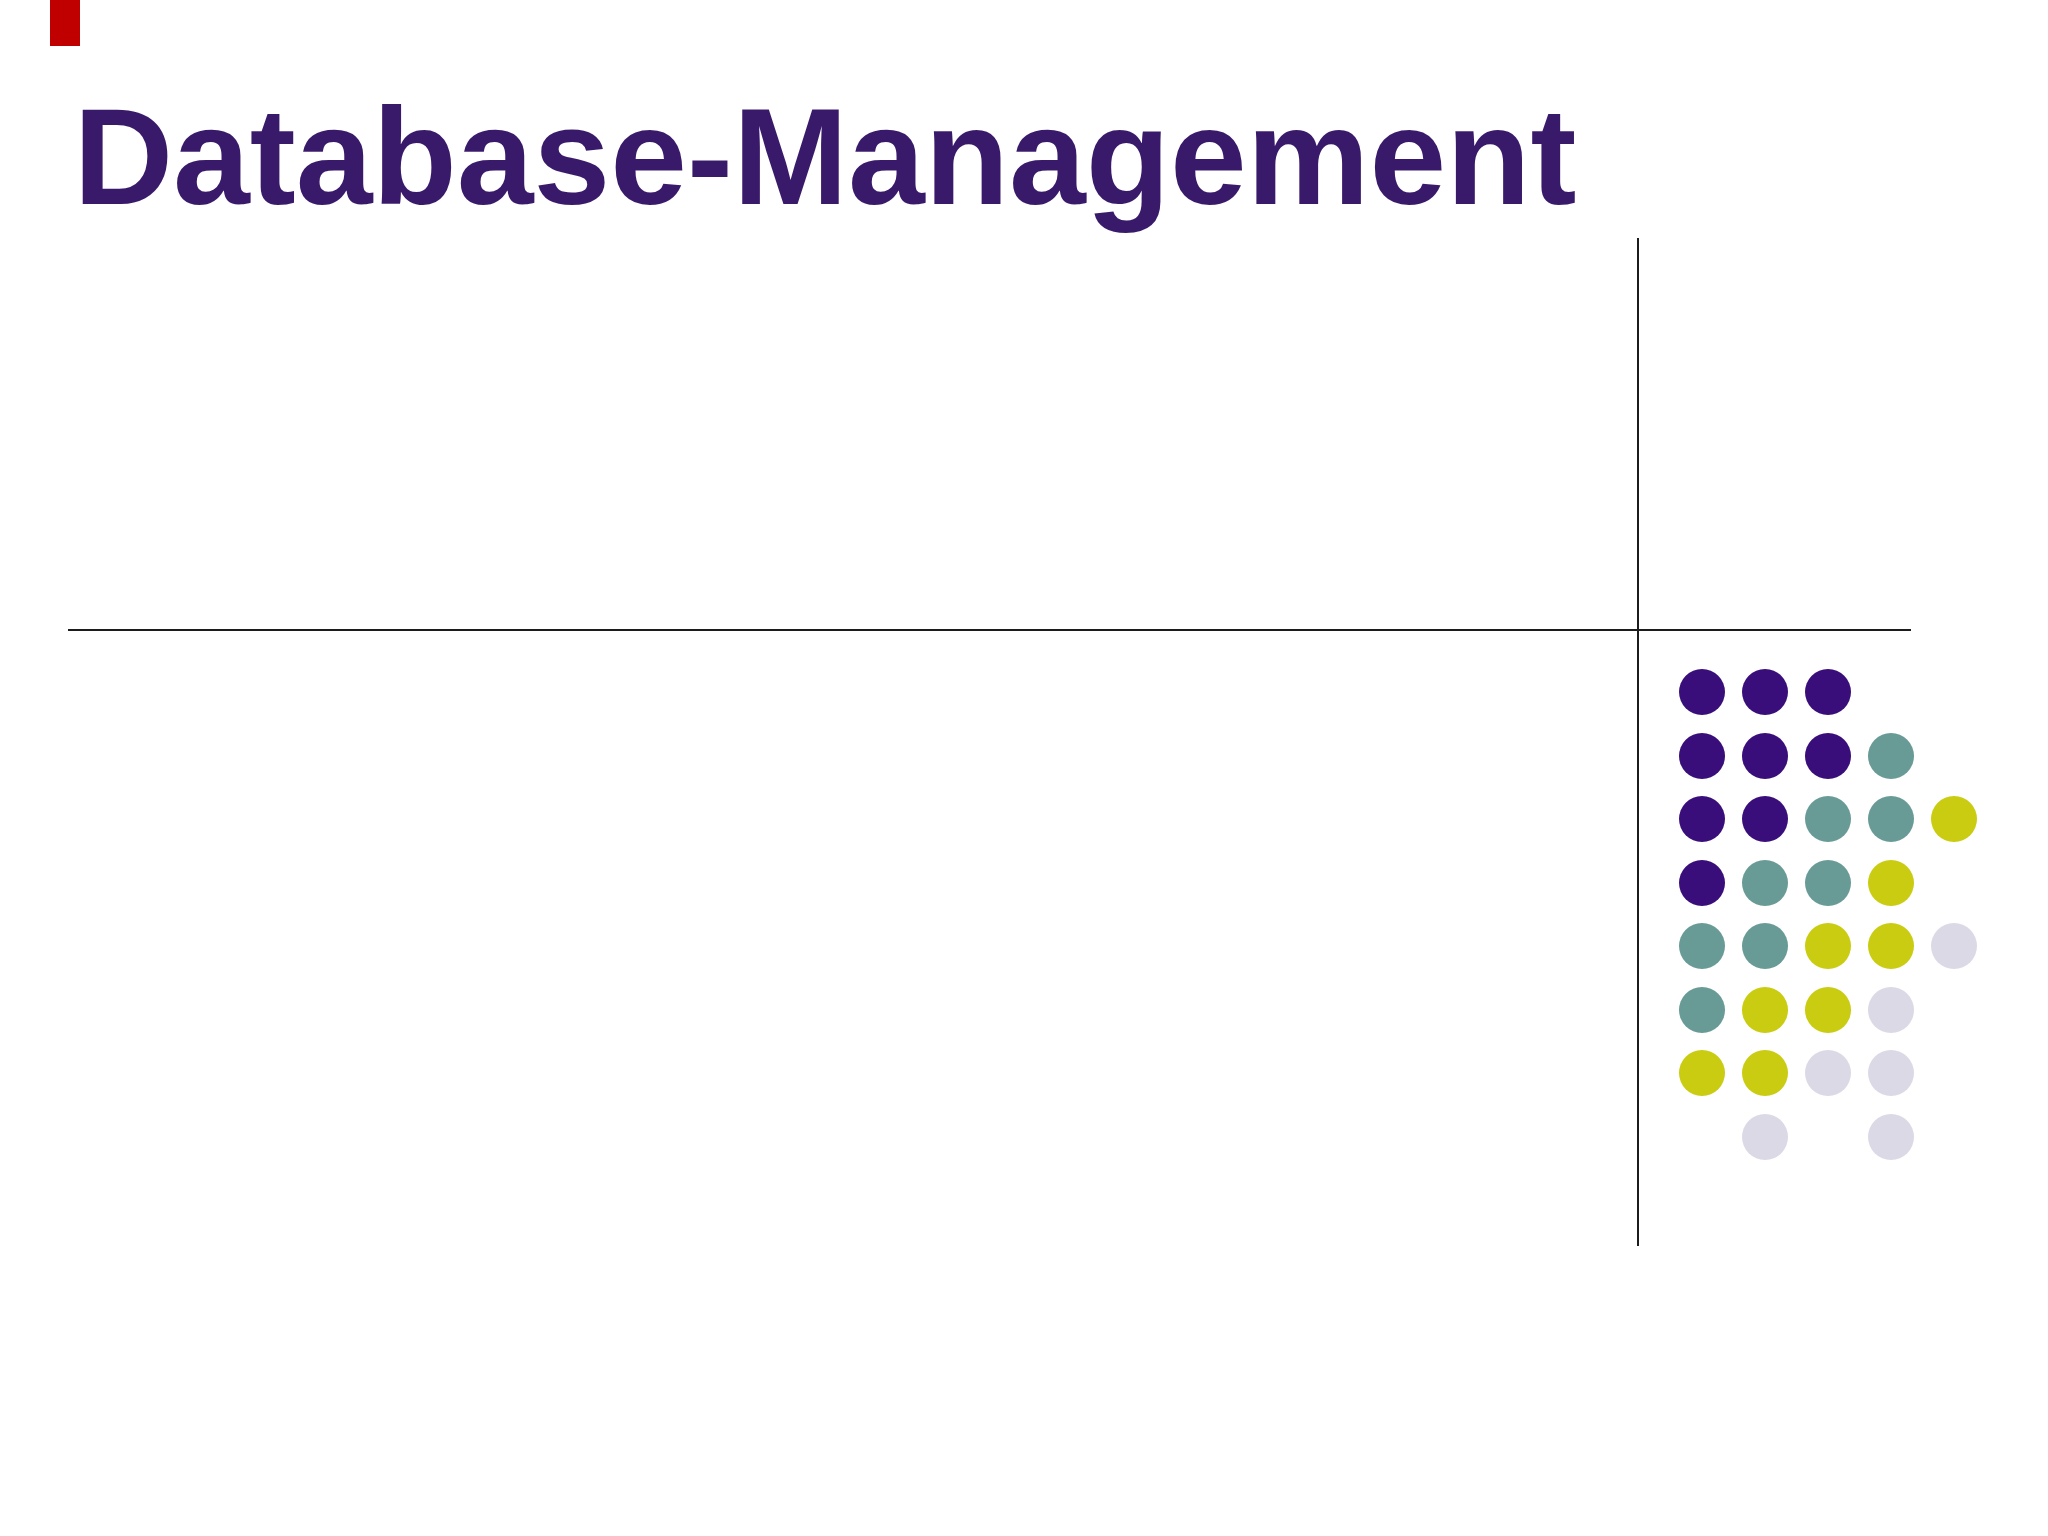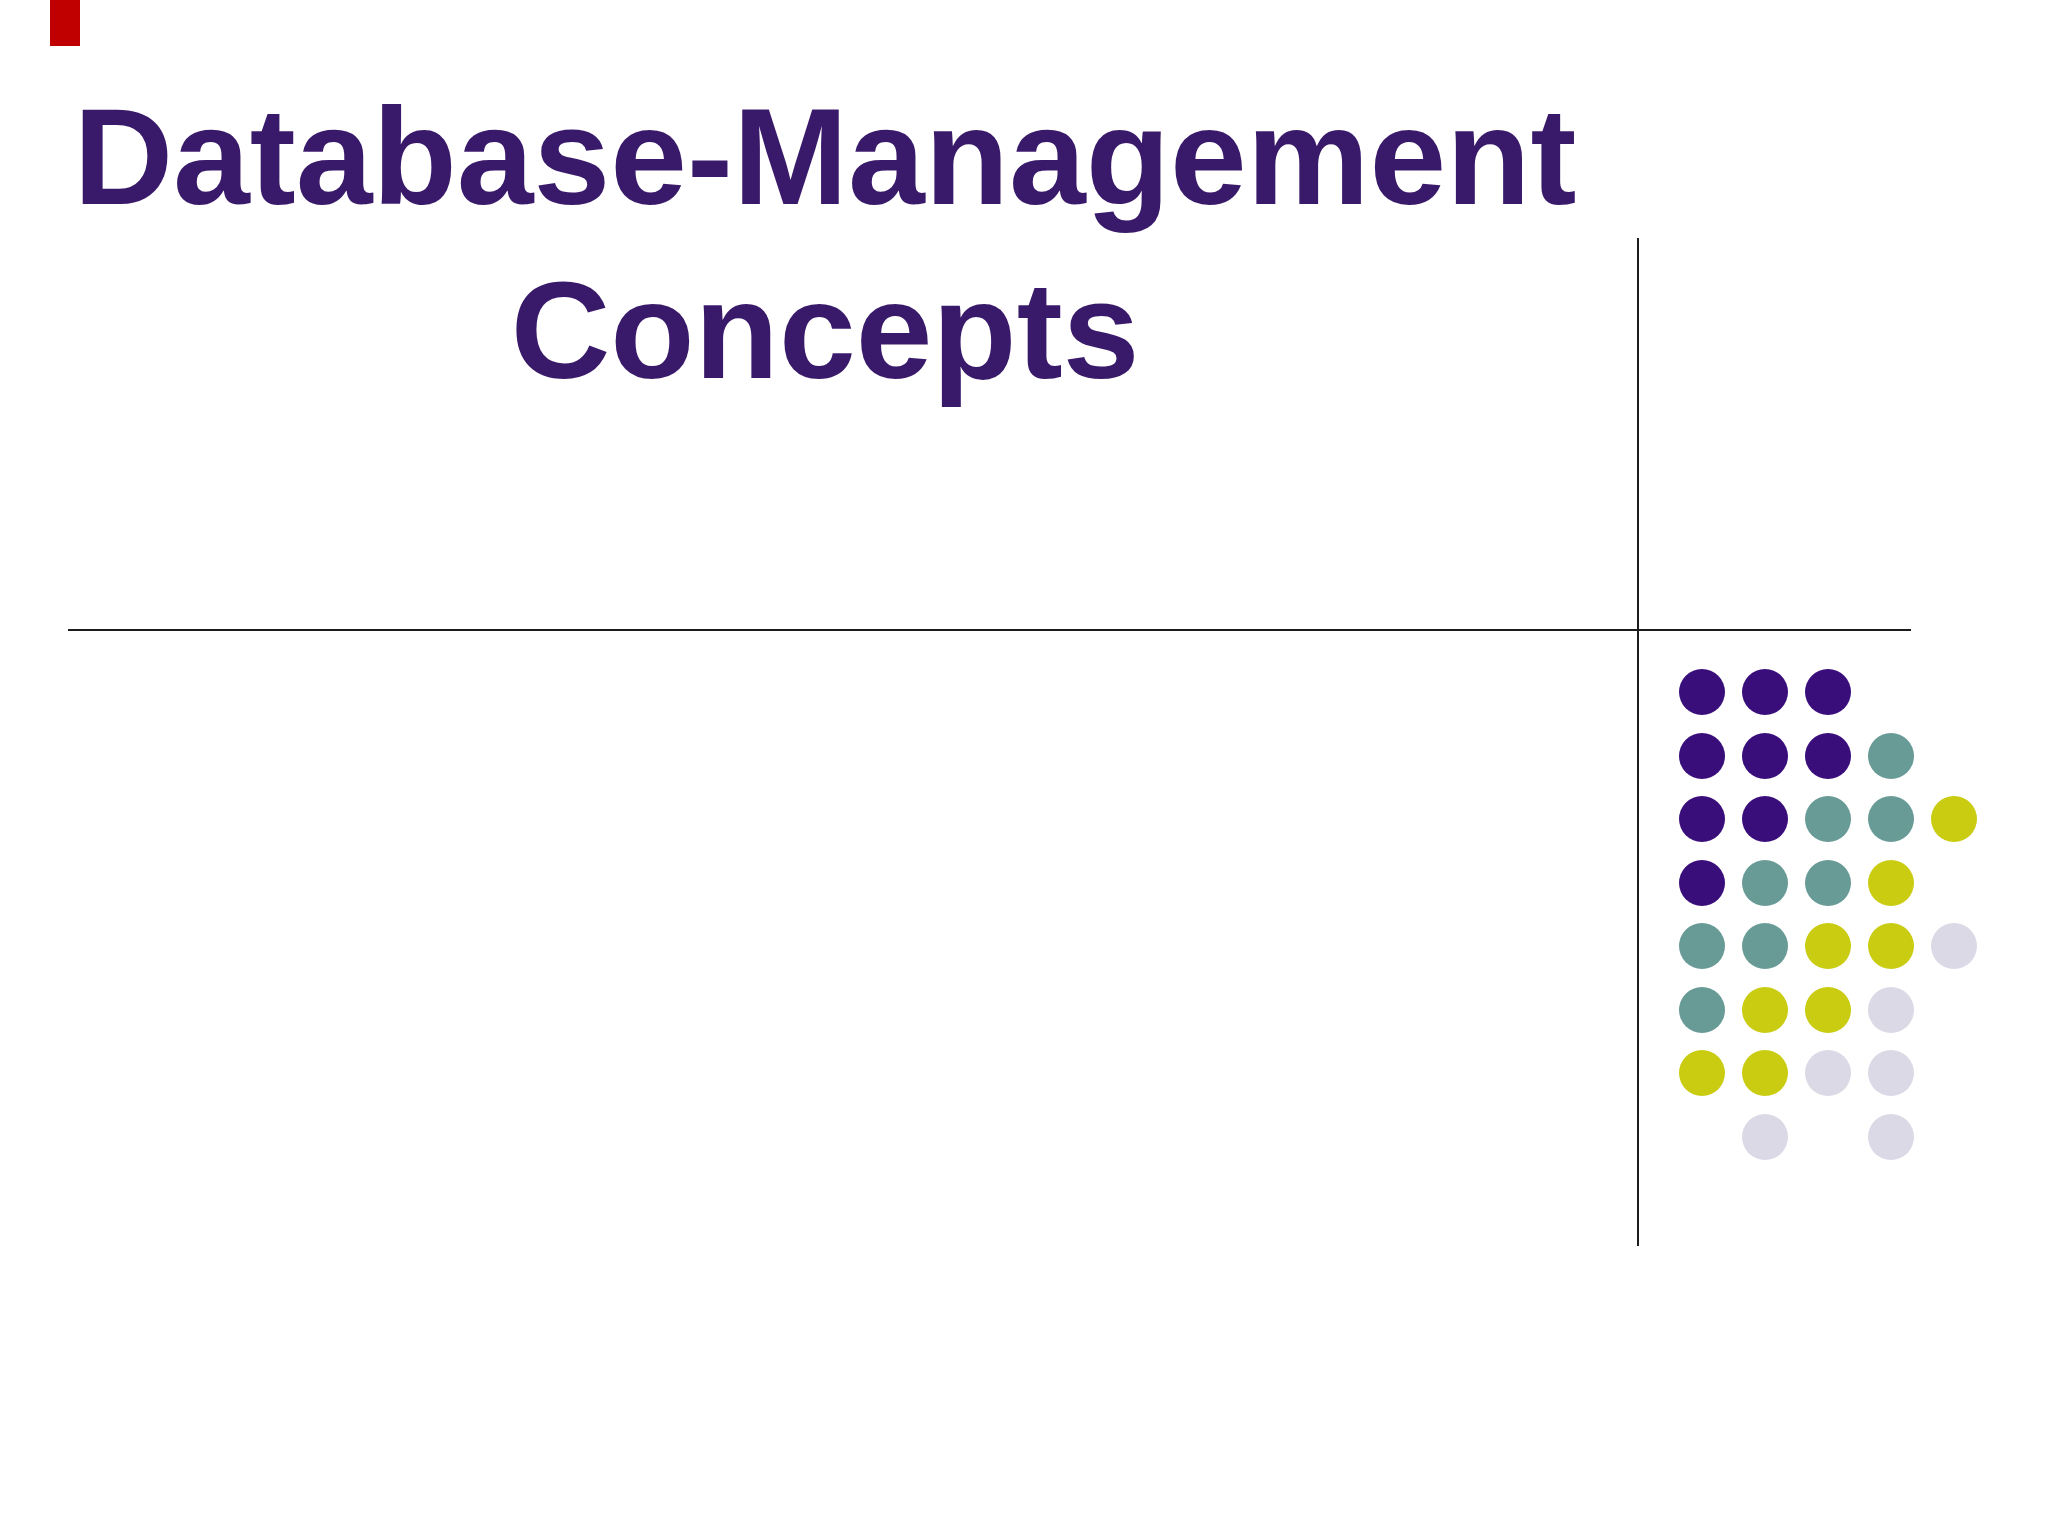--- a/index.html
+++ b/index.html
@@ -46,21 +46,20 @@
 </style>
 </head>
 <body>
 
 <div id="slide" style="background: rgb(255, 255, 255);">
 
   <div id="red-bar" style="left: 50px; top: 0px; width: 30px; height: 46px; background: rgb(192, 0, 0);"></div>
 
   <div id="title-block" style="color: rgb(57, 25, 105);">
     <div class="title-line">Database-Management</div>
-    <div class="title-line">Concepts</div>
   </div>
 
   <div id="hline" class="rule" style="left: 68px; top: 629px; width: 1843px; height: 2px; background: rgb(28, 28, 28);"></div>
   <div id="vline" class="rule" style="left: 1637px; top: 238px; width: 2px; height: 1008px; background: rgb(28, 28, 28);"></div>
 
   <div id="dot-grid">
       <div class="dot" style="left: 1679px; top: 669px; width: 46px; height: 46px; background: rgb(58, 14, 122);"></div>
       <div class="dot" style="left: 1742px; top: 669px; width: 46px; height: 46px; background: rgb(58, 14, 122);"></div>
       <div class="dot" style="left: 1805px; top: 669px; width: 46px; height: 46px; background: rgb(58, 14, 122);"></div>
       <div class="dot" style="left: 1679px; top: 733px; width: 46px; height: 46px; background: rgb(58, 14, 122);"></div>

